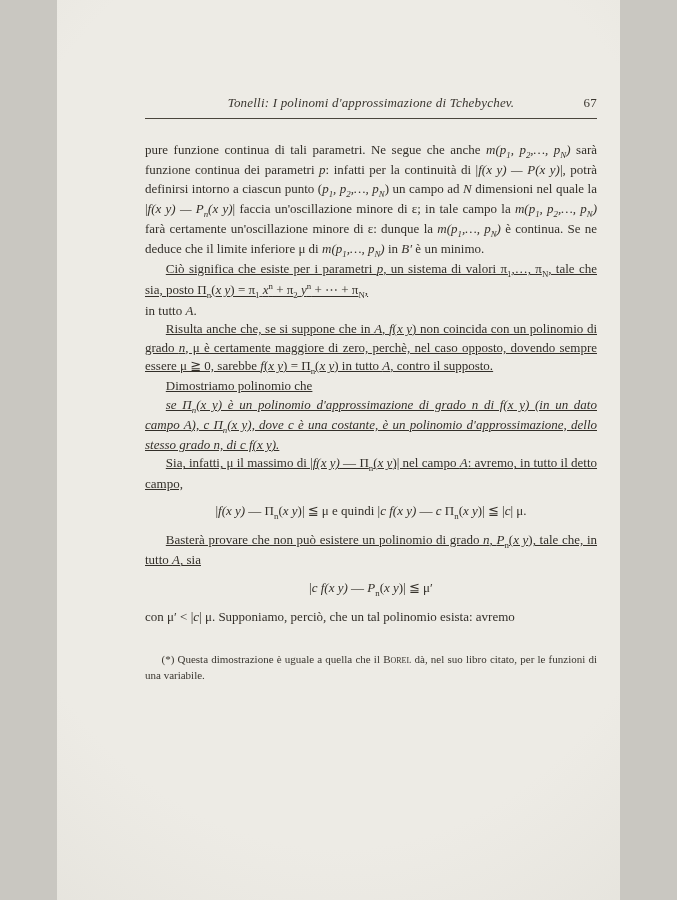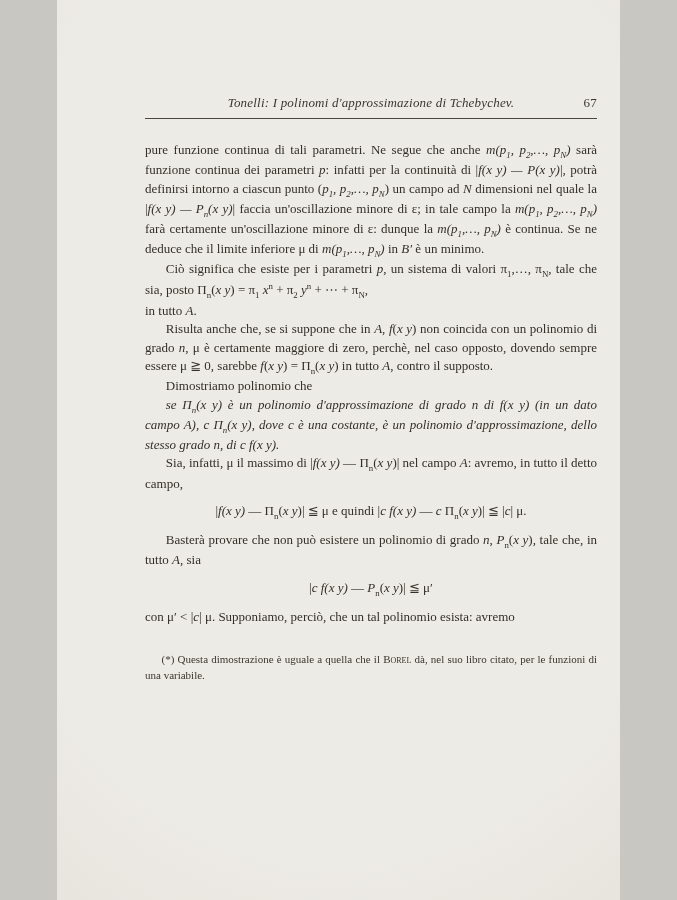--- a/index.html
+++ b/index.html
@@ -42,21 +42,21 @@
     border-top: 1.2px solid #4a453d;
     margin: 7px 0 0 0;
   }
   .body {
     margin-top: 22px;
     font-size: 13px;
     line-height: 1.42;
     text-align: justify;
   }
   .body p { margin: 0; }
-  .body p.indent { text-indent: 1.6em; }
+  .body p.indent { text-indent: 1.6em; text-decoration: underline; }
   .body p.italic { font-style: italic; }
   .body p.formula {
     text-align: center;
     text-indent: 0;
     margin: 9px 0;
   }
   sub, sup { font-size: 0.68em; }
   .sc { font-variant: small-caps; }
   .footnote {
     margin-top: 26px;

